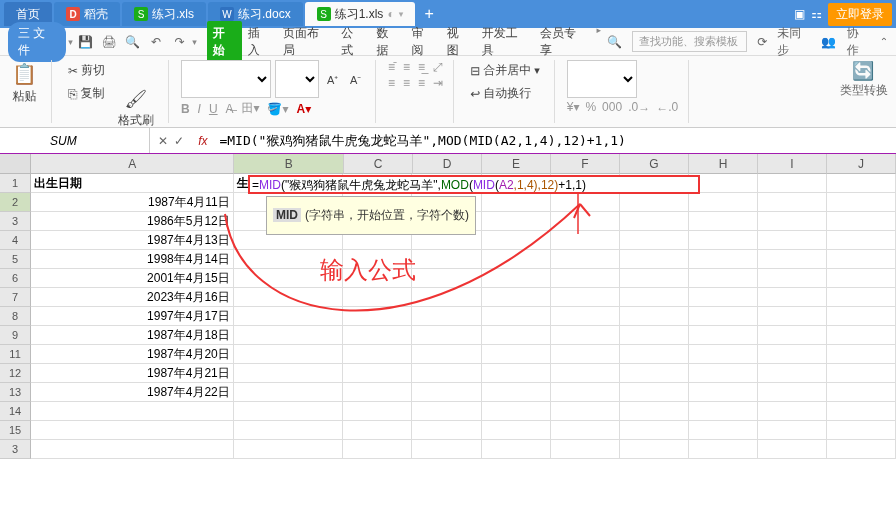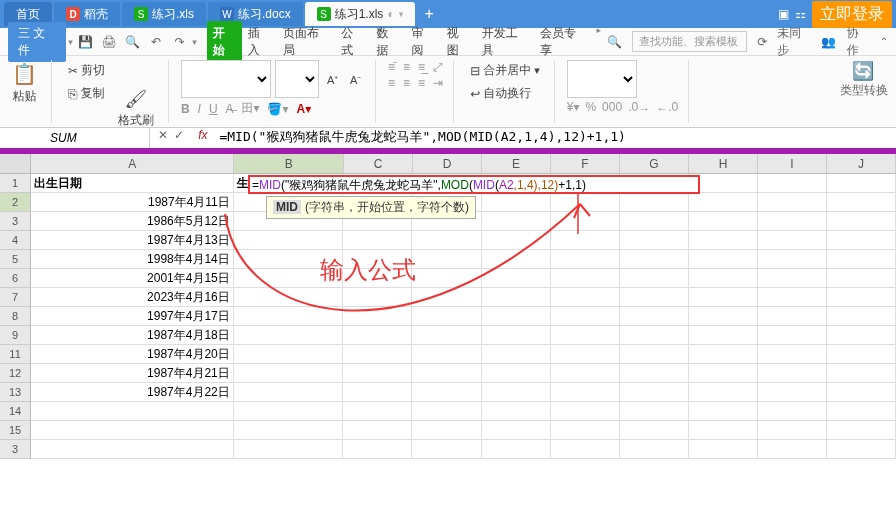--- a/index.html
+++ b/index.html
@@ -9,40 +9,40 @@
 .tab{height:24px;padding:0 12px;display:flex;align-items:center;gap:4px;color:#fff;cursor:pointer;border-radius:3px 3px 0 0;margin-right:2px}
 .tab.home{background:#3778c4}
 .tab.doc{background:#3d84d0;color:#fff}
 .tab.active{background:#fafafa;color:#333}
 .tab-icon{width:14px;height:14px;display:inline-flex;align-items:center;justify-content:center;font-size:10px}
 .tab-icon.green{background:#1aad19;color:#fff;border-radius:2px}
 .tab-icon.blue{background:#2f71c0;color:#fff;border-radius:2px}
 .tab-icon.red{background:#e74c3c;color:#fff;border-radius:2px;font-weight:bold}
 .tab-add{width:24px;text-align:center;color:#fff;font-size:16px}
 .tabbar-right{margin-left:auto;display:flex;gap:6px;align-items:center;color:#fff}
-.login-btn{background:#ff9800;color:#fff;padding:3px 8px;border-radius:2px;font-size:16px}
+.login-btn{background:#ff9800;color:#fff;padding:3px 8px;border-radius:2px;font-size:12px}
 
 .menubar{height:28px;background:#fafafa;border-bottom:1px solid #ddd;display:flex;align-items:center;padding:0 8px;gap:2px}
-.menu-file{background:#4a8fdb;color:#fff;padding:3px 10px;border-radius:2px}
+.menu-file{background:#4a8fdb;color:#fff;padding:3px 10px;border-radius:12px}
 .menu-icon{width:22px;height:20px;display:flex;align-items:center;justify-content:center;color:#666}
 .menu-tabs{display:flex;gap:0;margin-left:8px}
 .menu-tab{padding:4px 6px;color:#444;cursor:pointer}
 .menu-tab.active{background:#1aad19;color:#fff;border-radius:2px;font-weight:bold}
 .menubar-right{margin-left:auto;display:flex;gap:10px;align-items:center;color:#666;font-size:11px}
 .search-box{border:1px solid #ccc;padding:2px 6px;width:120px;color:#999;font-size:11px}
 
 .ribbon{height:72px;background:#fafafa;border-bottom:1px solid #ccc;display:flex;padding:4px 8px;gap:12px}
 .ribbon-group{display:flex;flex-direction:column;gap:2px;border-right:1px solid #ddd;padding-right:10px}
 .rg-row{display:flex;gap:4px;align-items:center}
 .rg-btn{display:flex;align-items:center;gap:3px;padding:2px 4px;color:#444;font-size:11px}
 .rg-big{display:flex;flex-direction:column;align-items:center;gap:2px;padding:2px 4px;color:#444;font-size:11px}
 .font-select{border:1px solid #ccc;padding:18px 4px;background:#fff;height:20px}
 .ribbon-last{margin-left:auto;display:flex;flex-direction:column;align-items:center;color:#666;font-size:11px}
 
-.fxbar{height:26px;border-bottom:6px solid #a21caf;display:flex;background:#fff}
+.fxbar{height:26px;border-bottom:1px solid #a21caf;display:flex;align-items:center;background:#fff}
 .namebox{width:150px;border-right:1px solid #ccc;height:100%;display:flex;align-items:center;padding:0 30px 0 50px;font-style:italic;font-family:Arial}
 .fx-btns{display:flex;gap:6px;padding:0 8px;color:#666}
 .fx-label{font-style:italic;color:#b91c1c;padding:0 6px}
 .fx-input{flex:1;padding:0 6px;font-family:Consolas,monospace;font-size:13px}
 
 .grid{position:relative}
 .colhdrs{display:flex;height:20px;background:#e8e8e8}
 .corner{width:33px;border-right:1px solid #bbb;border-bottom:1px solid #bbb;background:#e0e0e0}
 .colhdr{border-right:1px solid #ccc;border-bottom:1px solid #bbb;text-align:center;line-height:20px;color:#555;background:#e8e8e8}
 .colhdr.sel{background:#d0e0c0}
@@ -54,21 +54,21 @@
 .cell.right{text-align:right}
 .cell.colA{width:215px}
 .cell.colB{width:116px}
 .cell.colC,.cell.colD,.cell.colE,.cell.colF,.cell.colG,.cell.colH,.cell.colI,.cell.colJ{width:73px}
 
 .formula-overlay{position:absolute;left:248px;top:21px;width:452px;height:19px;border:2px solid #e33;background:#fff;z-index:5;font-family:Consolas,monospace;font-size:12px;line-height:17px;padding:0 2px;white-space:nowrap}
 .fo-mid{color:#8a2be2}
 .fo-mod{color:#060}
 .fo-a2{color:#a21caf}
 .fo-num{color:#a50}
-.tooltip{position:absolute;left:266px;top:42px;background:#ffffe1;border:1px solid #aaa;padding:2px 6px;font-size:11px;z-index:6;color:#333}
+.tooltip{position:absolute;left:266px;top:42px;background:#ffffe1;border:1px solid #aaa;padding:10px 6px;font-size:11px;z-index:6;color:#333}
 .tooltip b{background:#ddd;padding:0 3px;margin-right:4px}
 
 .anno{position:absolute;font-size:24px;color:#e33;z-index:7;font-family:"SimSun"}
 svg.curve{position:absolute;z-index:4;pointer-events:none}
 </style>
 </head>
 <body>
 
 <div class="tabbar">
   <div class="tab home">

